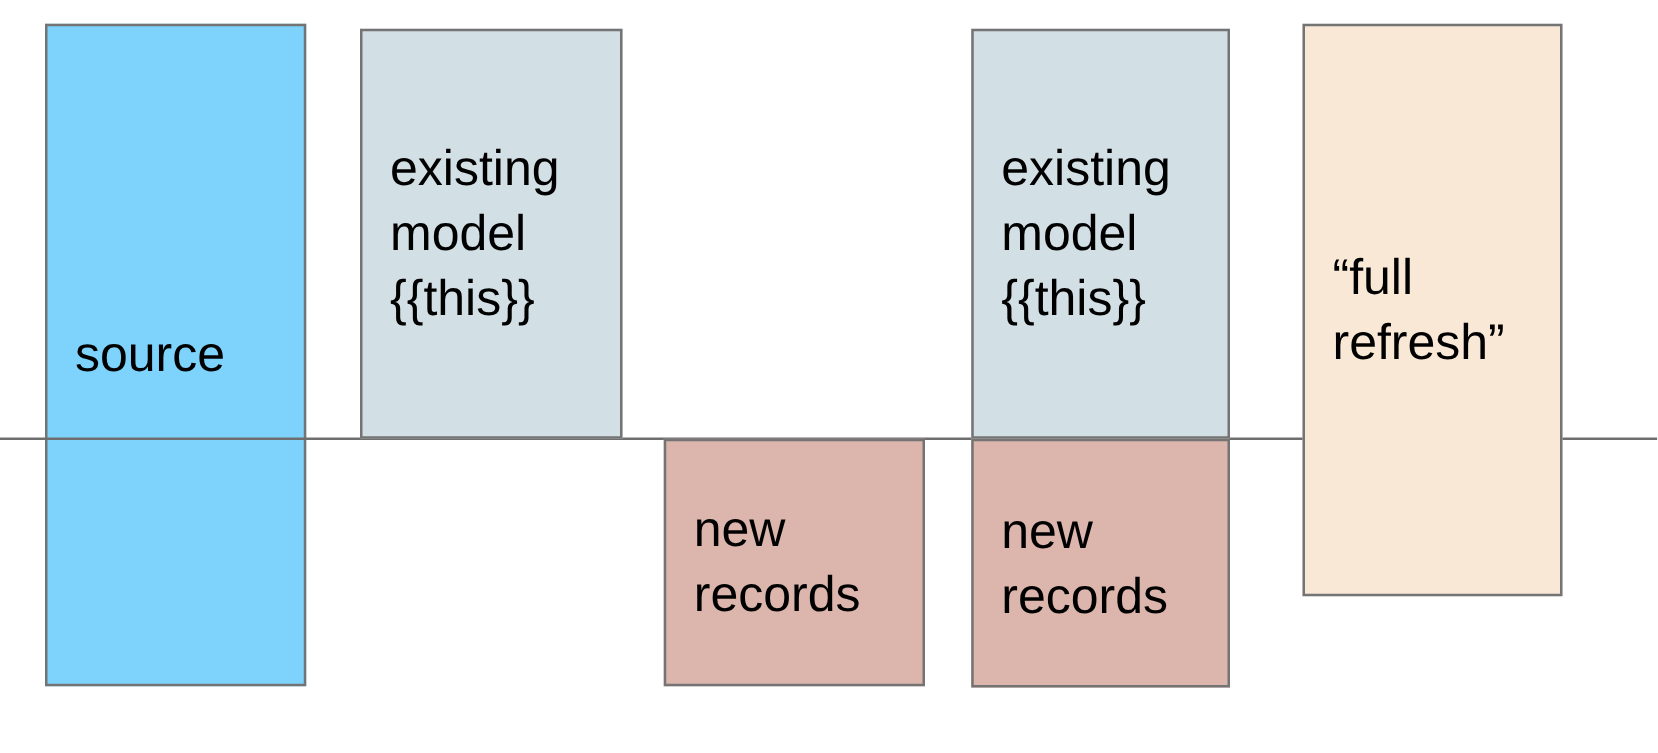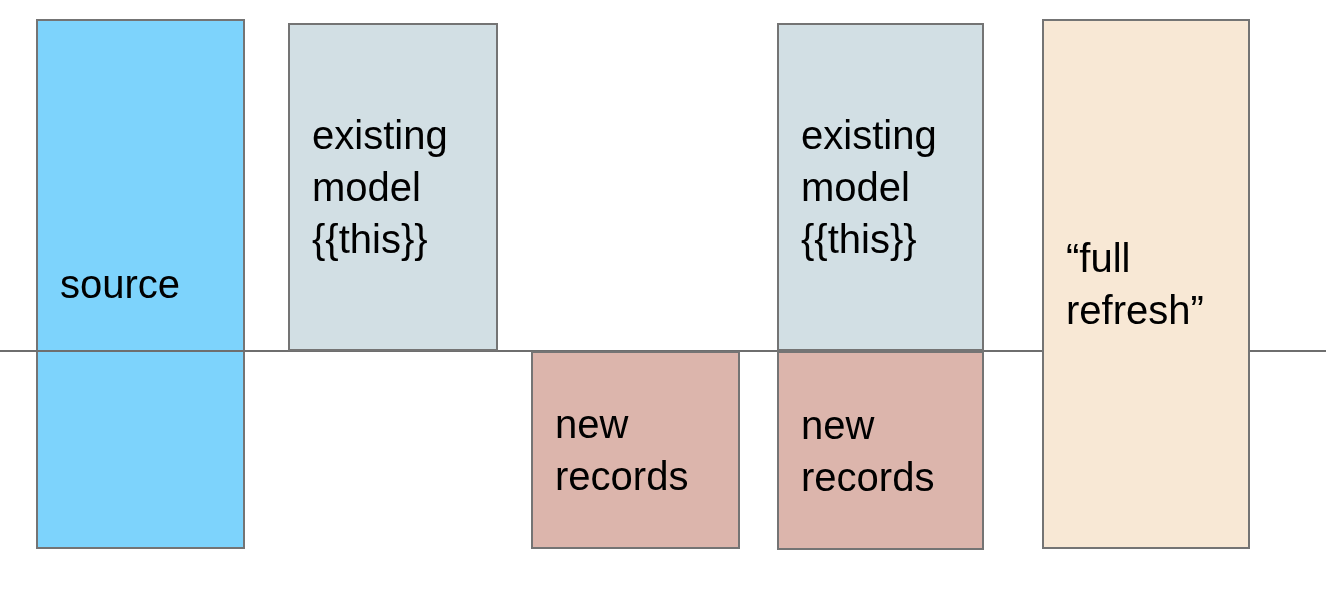--- a/index.html
+++ b/index.html
@@ -40,21 +40,21 @@
     color: #000000;
     white-space: pre-line;
     text-align: left;
   }
   
   #box-source        { left: 36px;   top: 19px;  width: 209px; height: 530px; z-index: 1; }
   #box-existing-1    { left: 288px;  top: 23px;  width: 210px; height: 328px; }
   #box-new-records-1 { left: 531px;  top: 351px; width: 209px; height: 198px; }
   #box-existing-2    { left: 777px;  top: 23px;  width: 207px; height: 328px; }
   #box-new-records-2 { left: 777px;  top: 351px; width: 207px; height: 199px; }
-  #box-full-refresh  { left: 1042px; top: 19px;  width: 208px; height: 530px; }
+  #box-full-refresh  { left: 1042px; top: 19px;  width: 208px; height: 458px; }
 </style>
 </head>
 <body>
 
 <div id="canvas">
 
   <div class="divider" style="background-color: rgb(110, 110, 110);"></div>
 
   <div class="box" id="box-source" style="background-color: #7dd3fc; border-color: rgb(116, 116, 116);">
     <span class="label">source</span>

